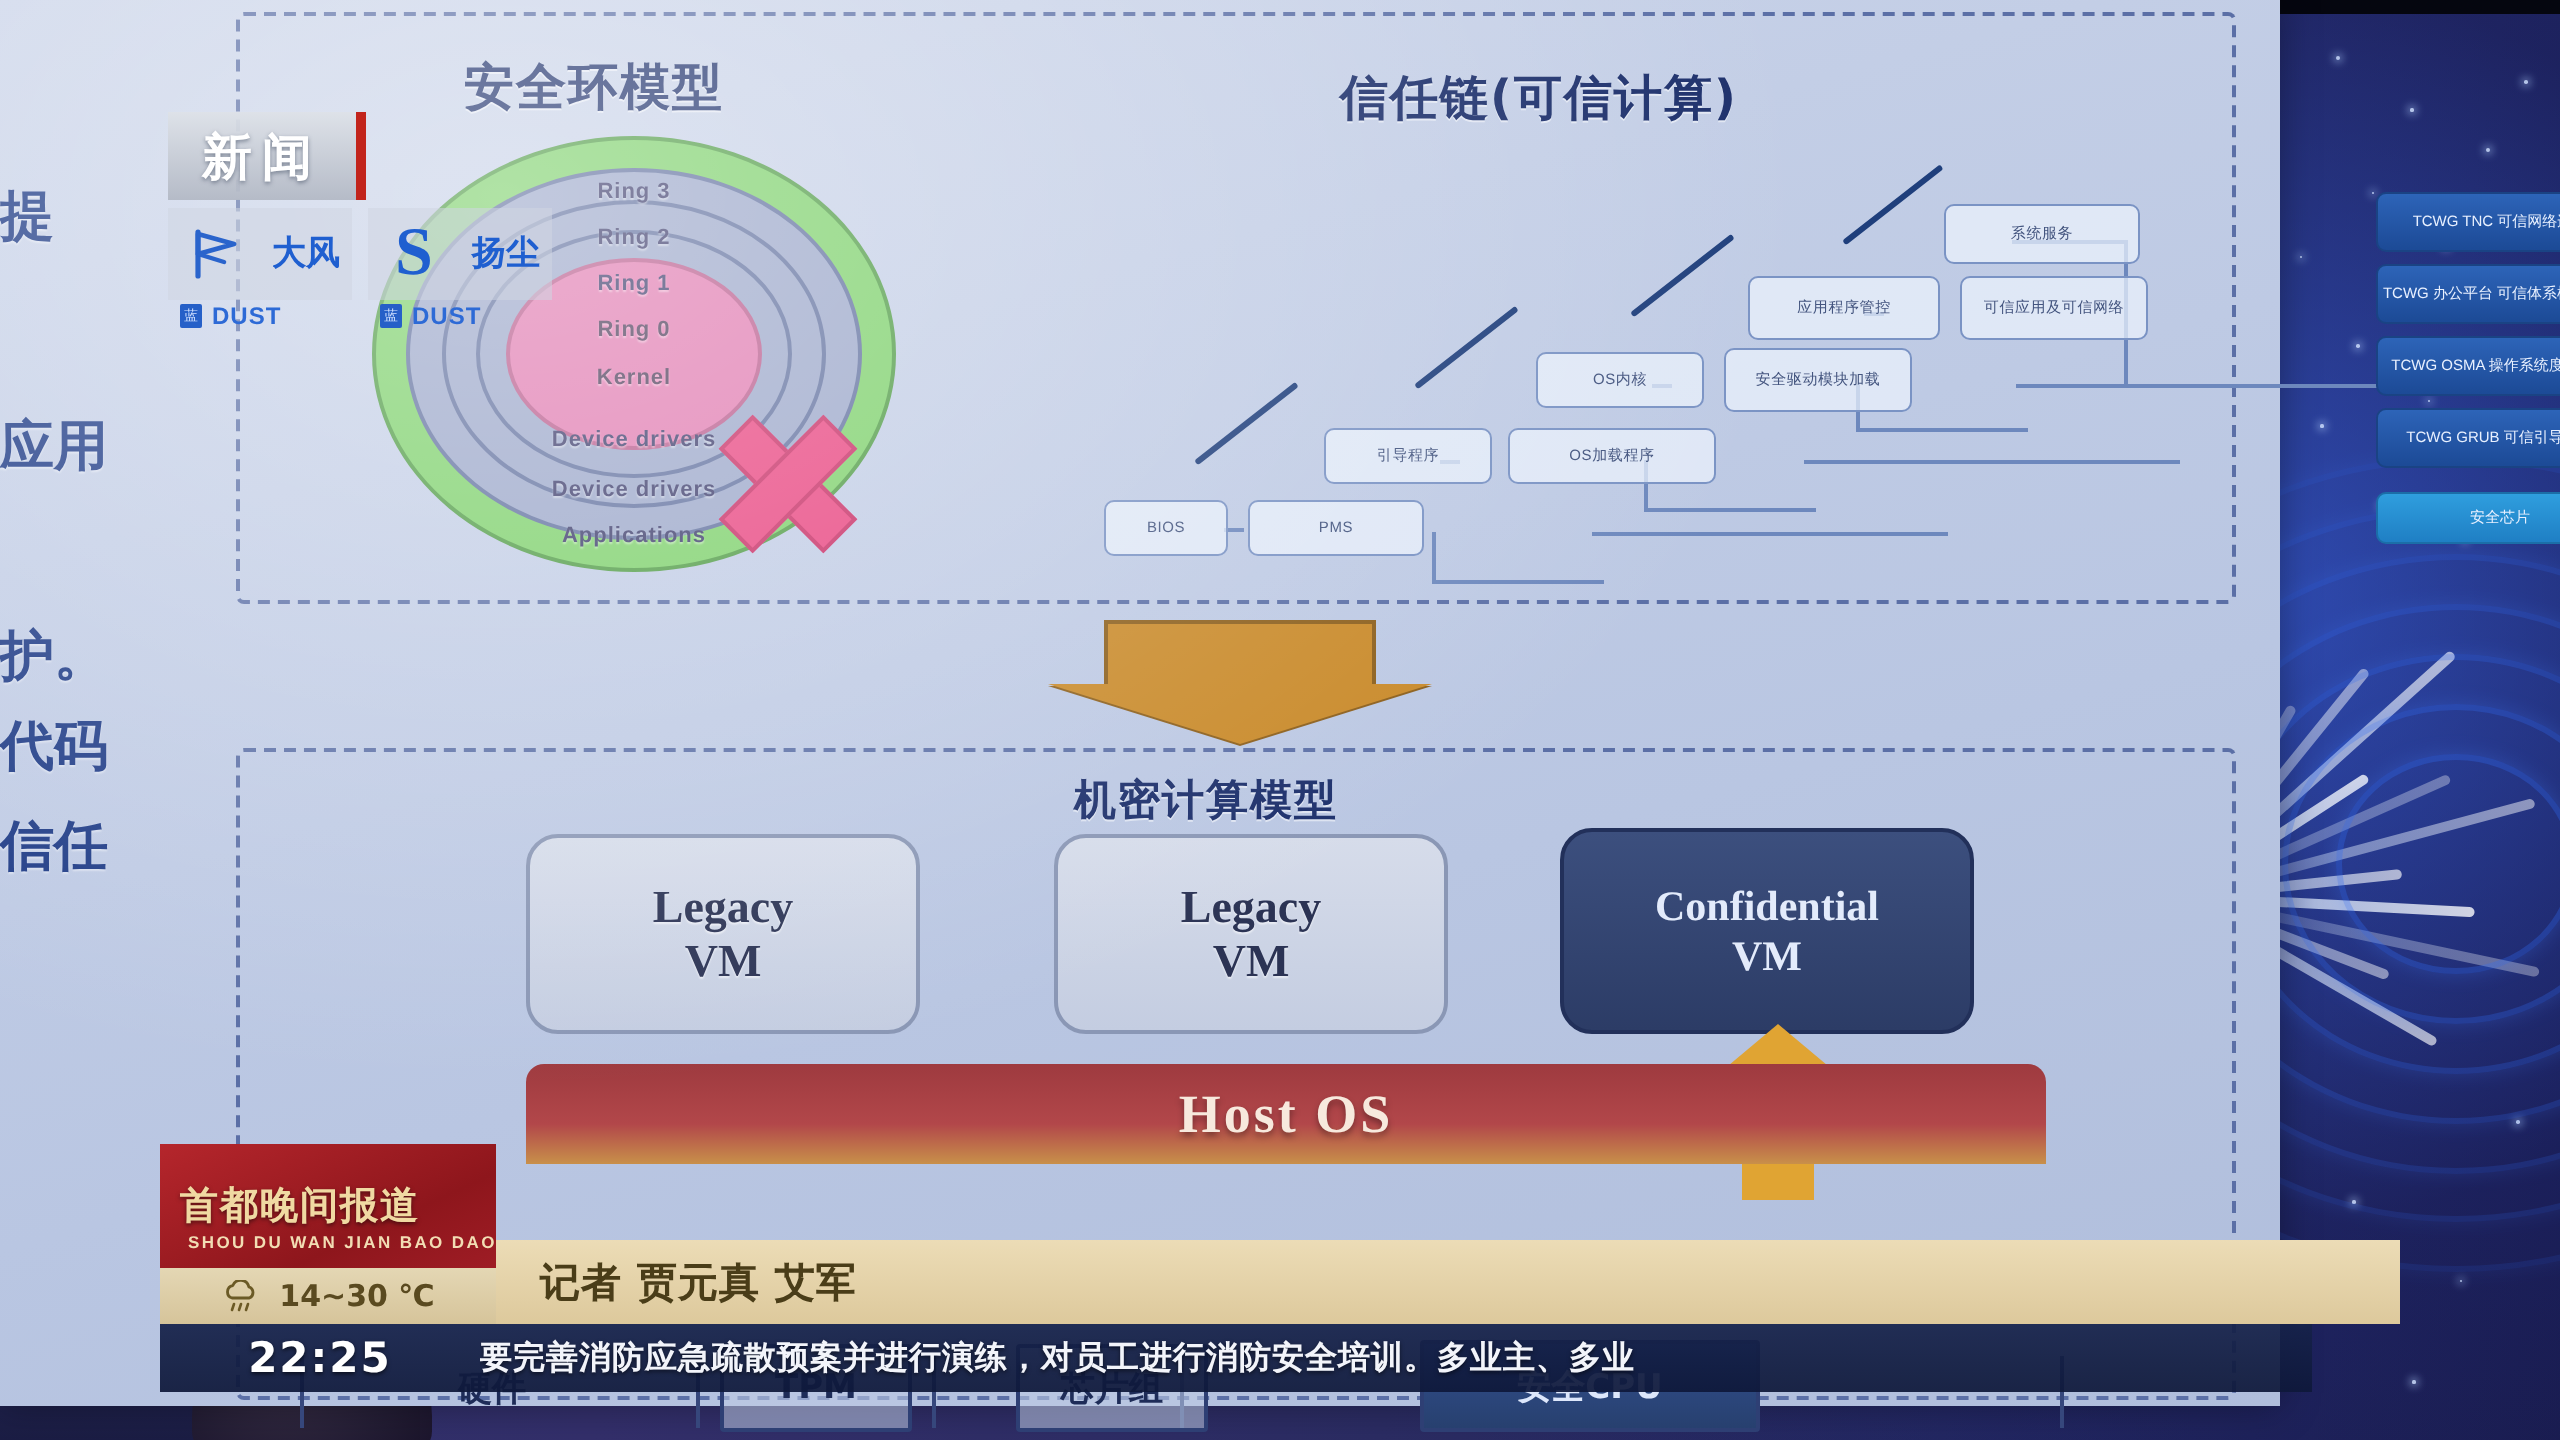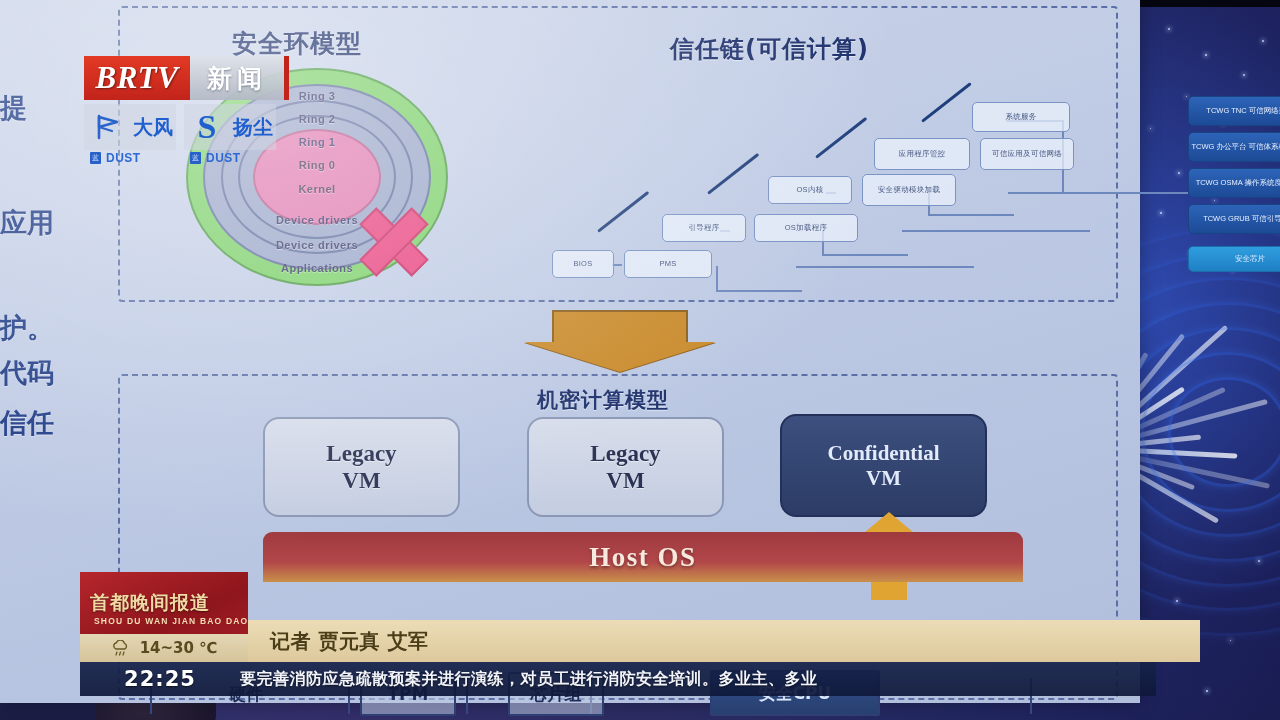--- a/index.html
+++ b/index.html
@@ -307,21 +307,21 @@
     position: relative;
   }
   .alert-sym {
     width: 46px; display: flex; align-items: center; justify-content: center;
     color: #1f5fd0; font-weight: 700;
   }
   .alert-cn {
     width: 46px; display: flex; align-items: center; justify-content: center;
     color: #1f5fd0;
     font-family: "DejaVu Sans", sans-serif;
-    font-size: 20px; font-weight: 700; line-height: 1;
+    font-size: 17px; font-weight: 700; line-height: 1;
     text-align: center;
   }
   .alert-en {
     position: absolute; left: 0; bottom: -15px;
     width: 92px;
     display: flex; align-items: center; gap: 5px;
     padding-left: 6px;
   }
   .alert-en-chip {
     font-size: 7px; color: #cfe0ff; background: #2660c8;
@@ -597,21 +597,20 @@
       <div class="hw-box" style="left:36px;  top:14px; width:120px; height:40px; border:none; background:none;">硬件</div>
       <div class="hw-box" style="left:210px; top:12px; width:96px; height:44px;">TPM</div>
       <div class="hw-box" style="left:358px; top:12px; width:96px; height:44px;">芯片组</div>
       <div class="hw-box filled" style="left:560px; top:10px; width:170px; height:46px;">安全CPU</div>
     </div>
 
     <div class="slide-glare"></div>
   </div>
 
   <div class="brtv-wrap">
-    <div class="brtv-red">BRTV</div>
     <div class="brtv-gray">新闻</div>
     <div class="brtv-tick"></div>
   </div>
 
   <div class="alerts">
 
     <div class="alert">
       <div class="alert-sym">
         <svg class="flag-icon" viewBox="0 0 30 28">
           <path d="M7 3 L7 25" stroke="#2a64cc" stroke-width="2.6" fill="none" stroke-linecap="round"></path>

